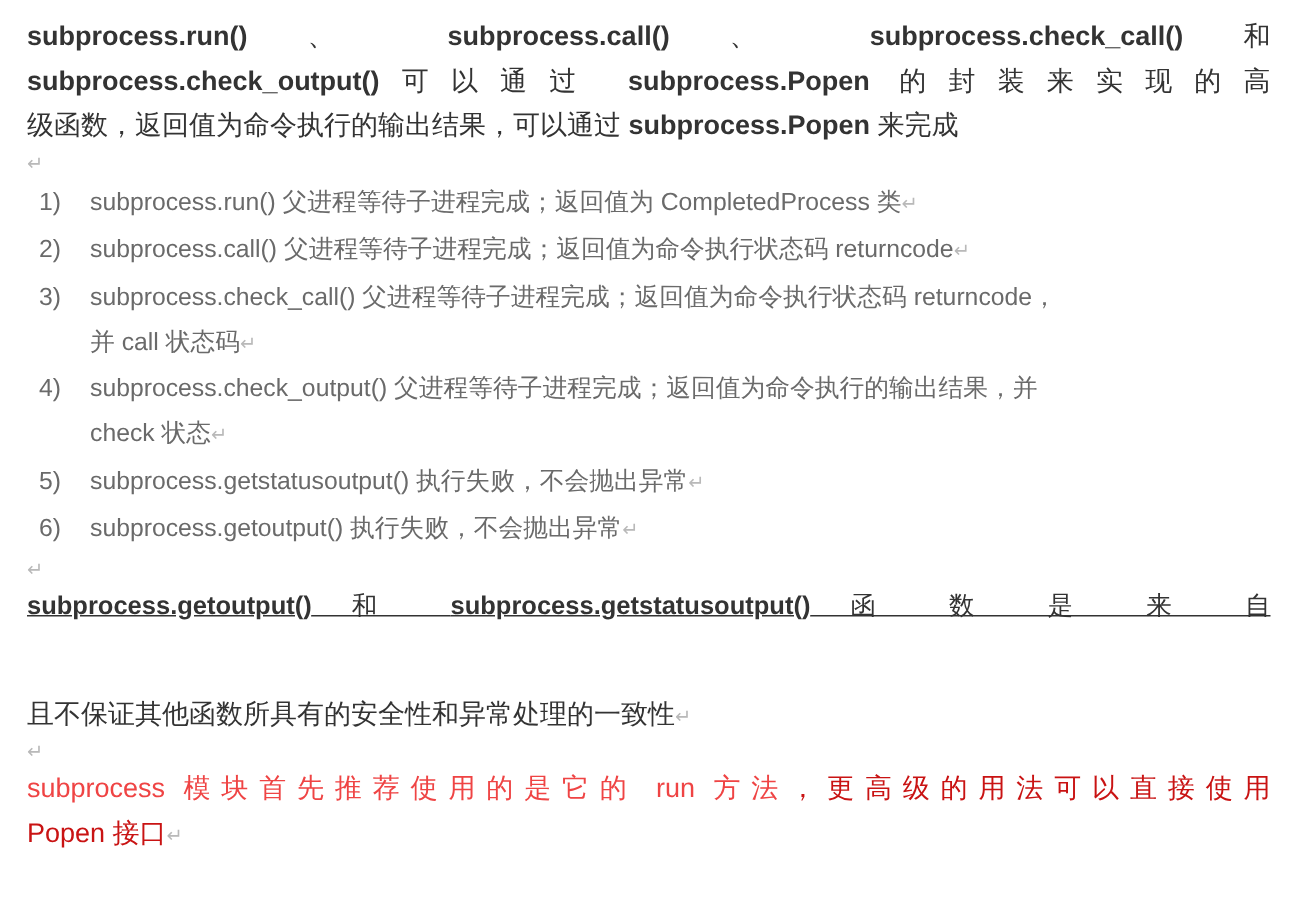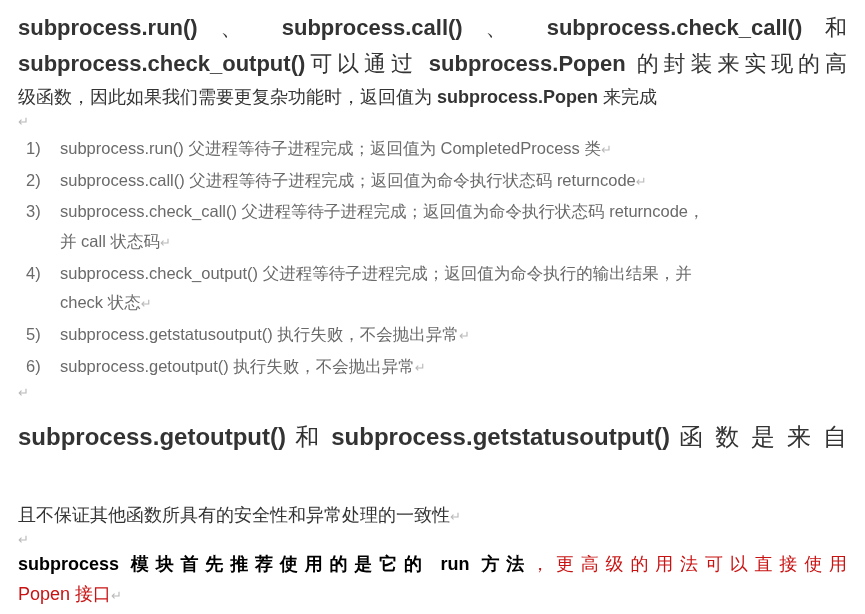--- a/index.html
+++ b/index.html
@@ -9,21 +9,21 @@
       width: 865px;
       padding: 10px 18px 14px 18px;
       color: #333;
       font-size: 17px;
       line-height: 1.7;
     }
     .intro-para {
       text-align: justify;
       text-align-last: justify;
       color: #333;
-      font-size: 22px;
+      font-size: 18px;
       line-height: 1.65;
       margin-bottom: 0;
     }
     .intro-para-cont {
       text-align: justify;
       text-align-last: left;
       color: #333;
       font-size: 18px;
       line-height: 1.65;
       margin-bottom: 2px;
@@ -60,23 +60,24 @@
       color: #b9b9b9;
       font-size: 13px;
     }
     .wrap-body {
       padding-left: 0;
     }
     .para2 {
       text-align: justify;
       text-align-last: justify;
       color: #333;
-      font-size: 24px;
+      font-size: 17px;
       line-height: 1.65;
-      margin-top: 16px;
+      margin-top: 2px;
+      text-decoration: underline;
     }
     .para2-cont {
       text-align: justify;
       text-align-last: left;
       color: #333;
       font-size: 18px;
       line-height: 1.65;
       margin-top: 44px;
     }
     .para3 {
@@ -87,36 +88,36 @@
       line-height: 1.65;
       margin-top: 2px;
     }
     .para3-cont {
       text-align: justify;
       text-align-last: left;
       color: #c91313;
       font-size: 18px;
       line-height: 1.65;
     }
-    .redbold { font-weight: 700; color: #000000; }
+    .redbold { font-weight: 400; color: #ef4444; }
     .rednorm { color: #c91313; }
     .gm { color:#b9b9b9; font-size:13px; }
   </style>
 </head>
 <body>
 
 <div>
   <div class="intro-para">
     <span class="bold">subprocess.run()</span><span> 、 </span><span class="bold">subprocess.call()</span><span> 、 </span><span class="bold">subprocess.check_call()</span><span> 和</span>
   </div>
   <div class="intro-para">
     <span class="bold">subprocess.check_output()</span><span>可以通过 </span><span class="bold">subprocess.Popen</span><span> 的封装来实现的高</span>
   </div>
   <div class="intro-para-cont">
-    <span>级函数，因此如果我们需要更复杂功能时，返回值为 </span><span class="bold">subprocess.Popen</span><span> 来完成</span>
+    <span>级函数，返回值为命令执行的输出结果，可以通过 </span><span class="bold">subprocess.Popen</span><span> 来完成</span>
   </div>
 </div>
 <div class="pm">↵</div>
 
 <ol class="list">
   <li>
     <span class="num">1)</span>
     <span class="body"><span>subprocess.run() 父进程等待子进程完成；返回值为 CompletedProcess 类</span><span class="mk">↵</span></span>
   </li>
   <li>

